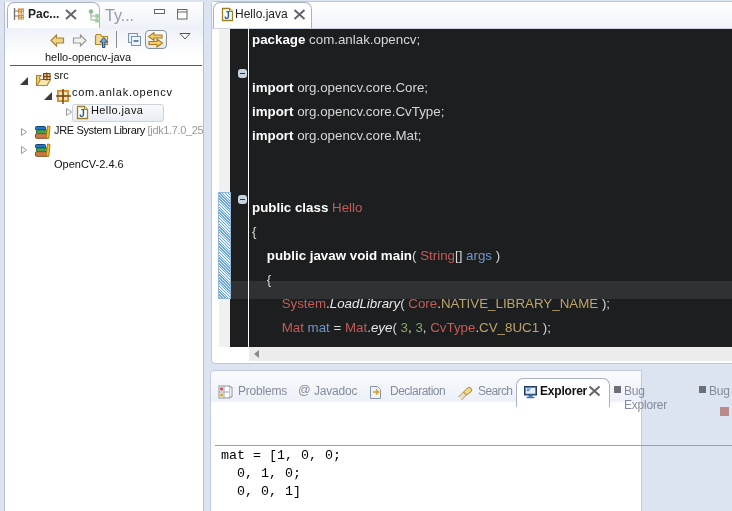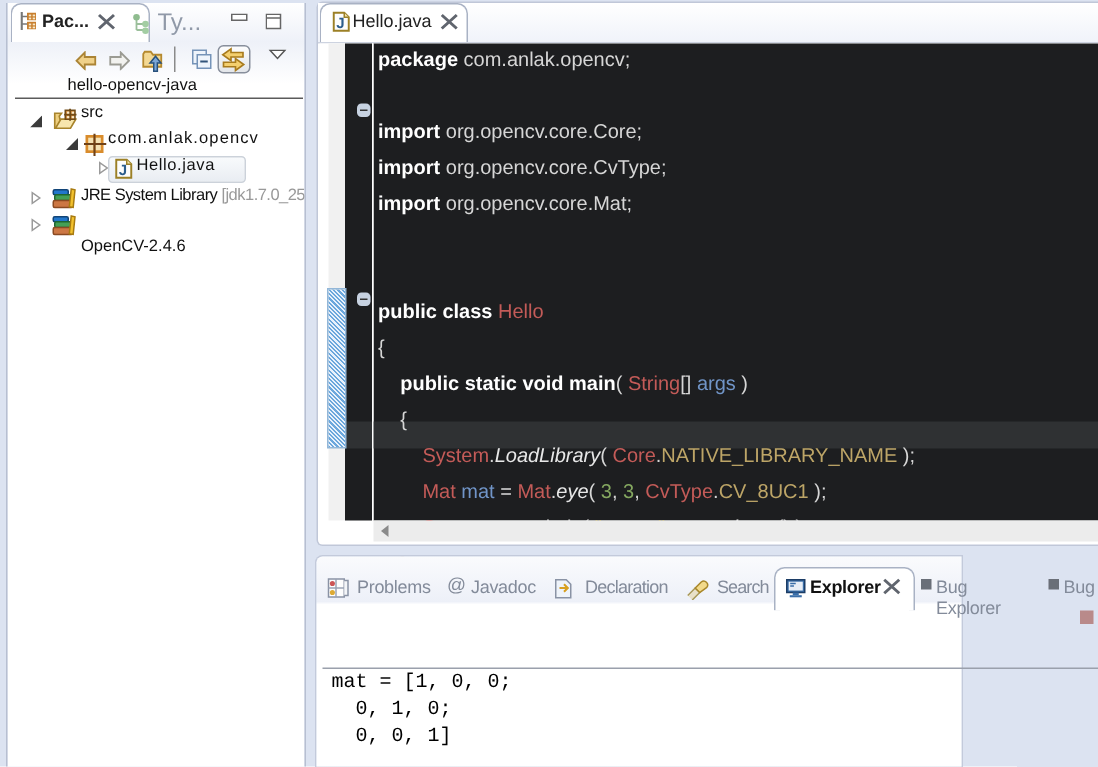--- a/index.html
+++ b/index.html
@@ -231,21 +231,21 @@
     <div class="fold" style="top:166px;"></div>
     <pre class="code"><span class="kw">package</span> com.anlak.opencv;
 
 <span class="kw">import</span> org.opencv.core.Core;
 <span class="kw">import</span> org.opencv.core.CvType;
 <span class="kw">import</span> org.opencv.core.Mat;
 
 
 <span class="kw">public class</span> <span class="ty">Hello</span>
 {
-    <span class="kw">public static void main</span>( <span class="ty">String</span>[] <span class="va">args</span> )
+    <span class="kw">public javaw void main</span>( <span class="ty">String</span>[] <span class="va">args</span> )
     {
         <span class="ty">System</span>.<span class="mi">LoadLibrary</span>( <span class="ty">Core</span>.<span class="co">NATIVE_LIBRARY_NAME</span> );
         <span class="ty">Mat</span> <span class="va">mat</span> = <span class="ty">Mat</span>.<span class="mi">eye</span>( <span class="nu">3</span>, <span class="nu">3</span>, <span class="ty">CvType</span>.<span class="co">CV_8UC1</span> );
         <span class="ty">System</span>.out.println( <span class="st">"mat = "</span> + <span class="va">mat</span>.<span class="mi">dump</span>() );
     }
 }</pre>
   </div>
   <div id="hscroll">
     <svg style="position:absolute;left:3px;top:2px" width="10" height="10" viewBox="0 0 10 10">
         <path d="M7 1 L7 9 L2 5 Z" fill="#8a8a8a"></path>

